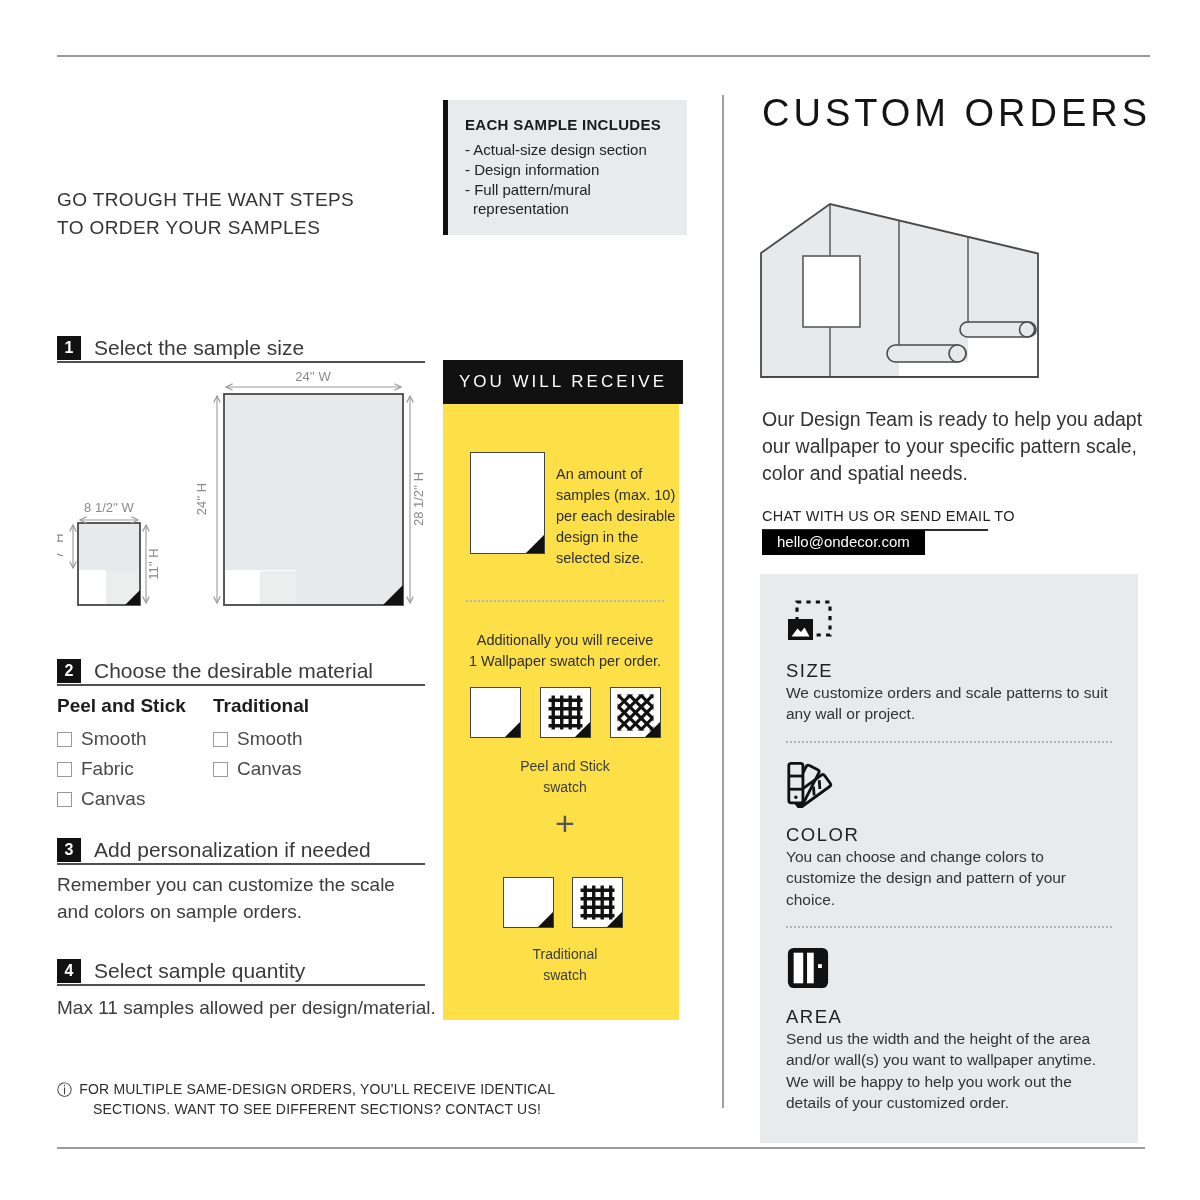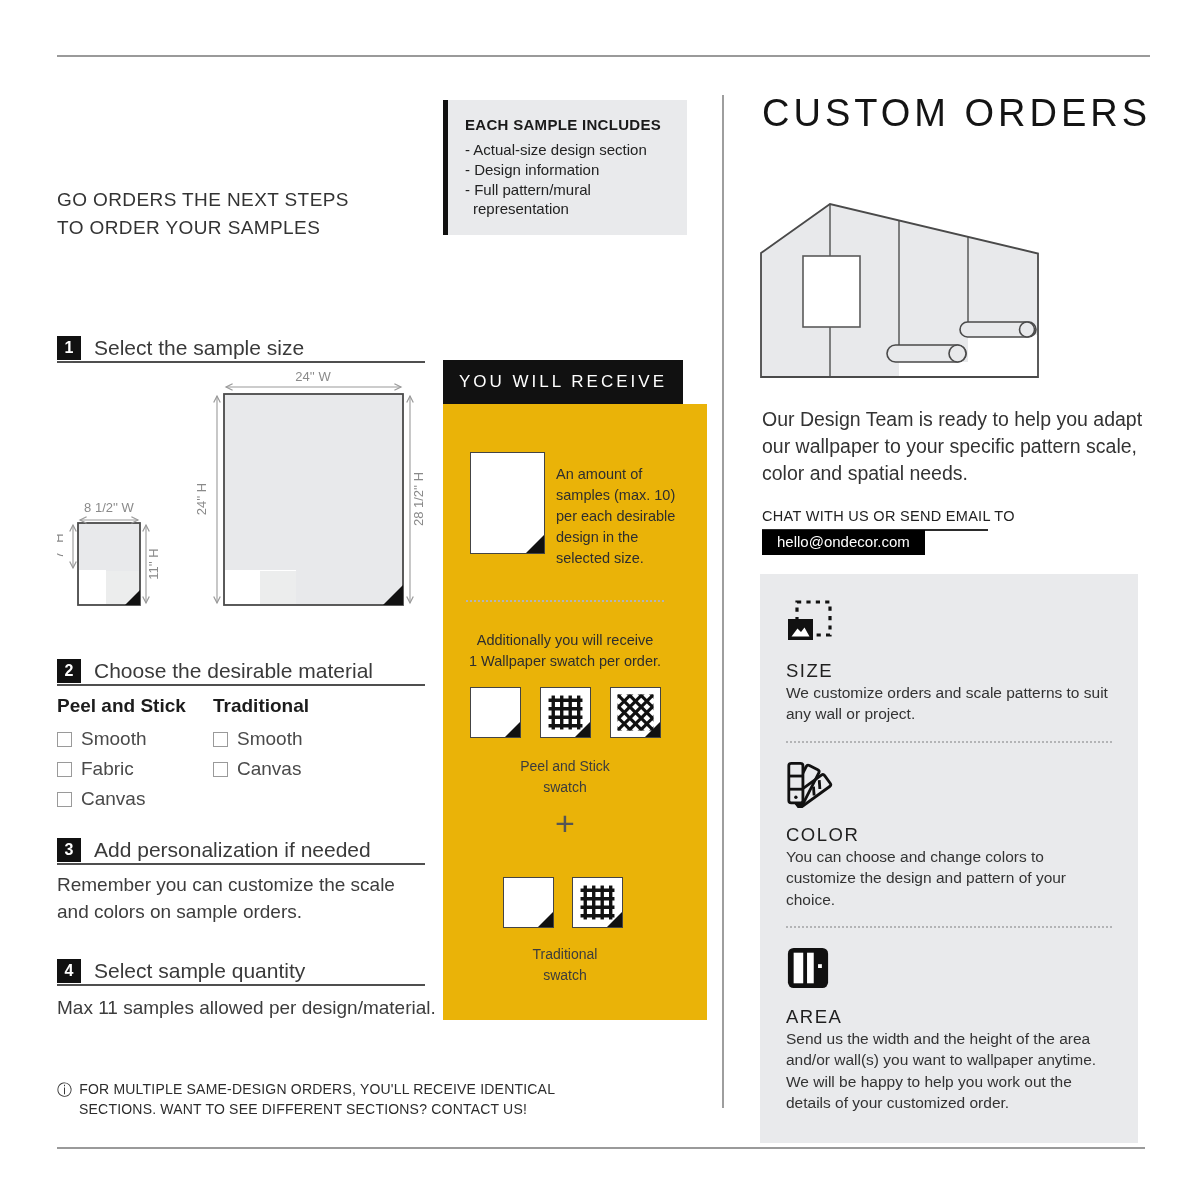--- a/index.html
+++ b/index.html
@@ -29,32 +29,32 @@
 
   
   .mat-col   { font-size:19px; color:#4a4a4a; }
   .mat-title { font-weight:700; color:#1c1c1c; margin-bottom:11px; }
   .opt       { display:flex; align-items:center; gap:9px; margin-bottom:8px; }
   .cb        { width:13px; height:13px; border:1.5px solid #9a9a9a; background:#fff; display:inline-block; flex:0 0 auto; }
 
   
   .footer-note { left:57px; top:1080px; font-size:14px; color:#2c2c2c; letter-spacing:0.2px; line-height:1.4; }
   .footer-note .row1 { display:flex; gap:7px; align-items:flex-start; white-space:nowrap; }
-  .footer-note .row2 { margin-left:22px; white-space:nowrap; }
+  .footer-note .row2 { margin-left:22px; white-space:nowrap;text-align:center; }
   .info-glyph { font-size:15px; line-height:1.3; color:#333; }
 
   
   .includes-box { left:443px; top:100px; width:244px; box-sizing:border-box; background:#e9eaec;
                   border-left:5px solid #111; padding:16px 12px 16px 17px; }
   .includes-title { font-size:15px; font-weight:700; color:#1a1a1a; letter-spacing:0.3px; margin-bottom:7px; }
   .includes-item  { font-size:15px; color:#222; line-height:1.32; padding-left:8px; text-indent:-8px; }
 
   .receive-bar   { left:443px; top:360px; width:240px; height:44px; background:#111; color:#fff;
                    display:flex; align-items:center; justify-content:center; font-size:17px; letter-spacing:3px; }
-  .receive-panel { left:443px; top:404px; width:264px; height:616px; background:#eab308; }
+  .receive-panel { left:443px; top:404px; width:236px; height:616px; background:#fde047; }
 
   .sheet { left:27px; top:48px; width:73px; height:100px; background:#fff; border:1.5px solid #444; }
   .fold  { position:absolute; right:0; bottom:0; width:0; height:0; border-style:solid;
            border-width:0 0 15px 15px; border-color:transparent transparent #111 transparent; }
   .fold-lg { border-width:0 0 18px 18px; }
   .samples-text { left:113px; top:60px; width:124px; font-size:14.5px; line-height:1.45; color:#2e2e2e; }
 
   .dot-sep  { border-top:2px dotted #b3b4b6; }
   .sep-mid  { left:23px; width:198px; top:196px; }
   .additional { left:6px; top:226px; width:232px; text-align:center; font-size:14.5px; color:#2e2e2e; line-height:1.45; }
@@ -84,21 +84,21 @@
 <body>
 
 <div class="page">
 
   <div class="abs rule-top"></div>
   <div class="abs rule-bottom"></div>
   <div class="abs v-divider"></div>
 
 
   <div class="abs intro">
-    <div>GO ORDERS THE NEXT STEPS</div>
+    <div>GO TROUGH THE WANT STEPS</div>
     <div>TO ORDER YOUR SAMPLES</div>
   </div>
 
   <div class="abs step-head" style="left:57px; top:336px;">
     <span class="step-num">1</span>
     <span class="step-label">Select the sample size</span>
   </div>
   <div class="abs step-rule" style="top:361px;"></div>
 
   <svg class="abs size-diagram" width="370" height="255" viewBox="0 0 370 255">

